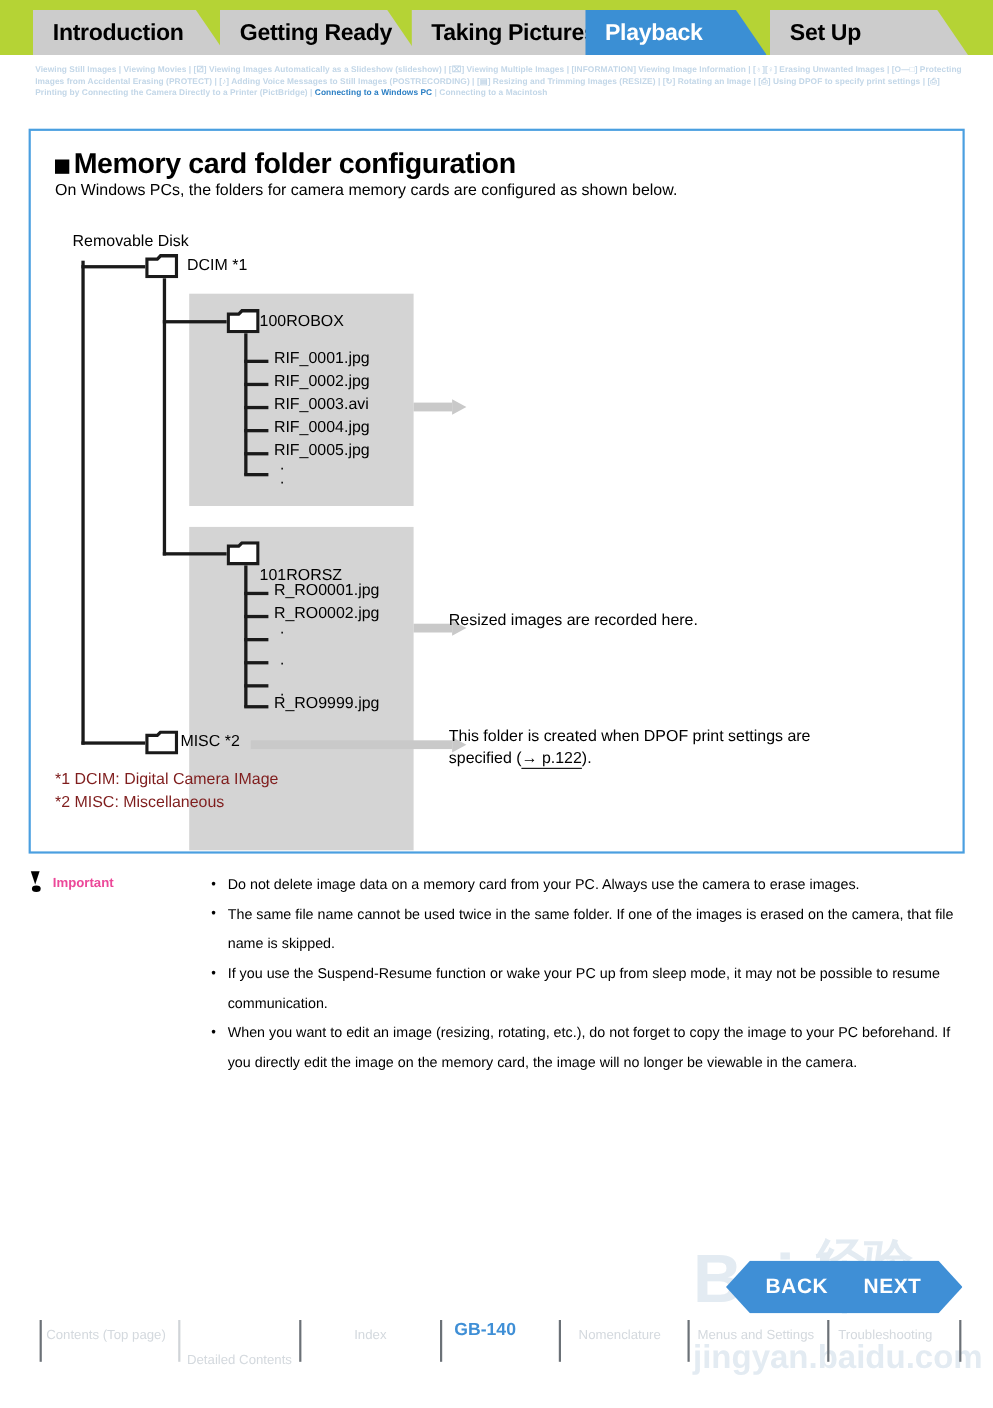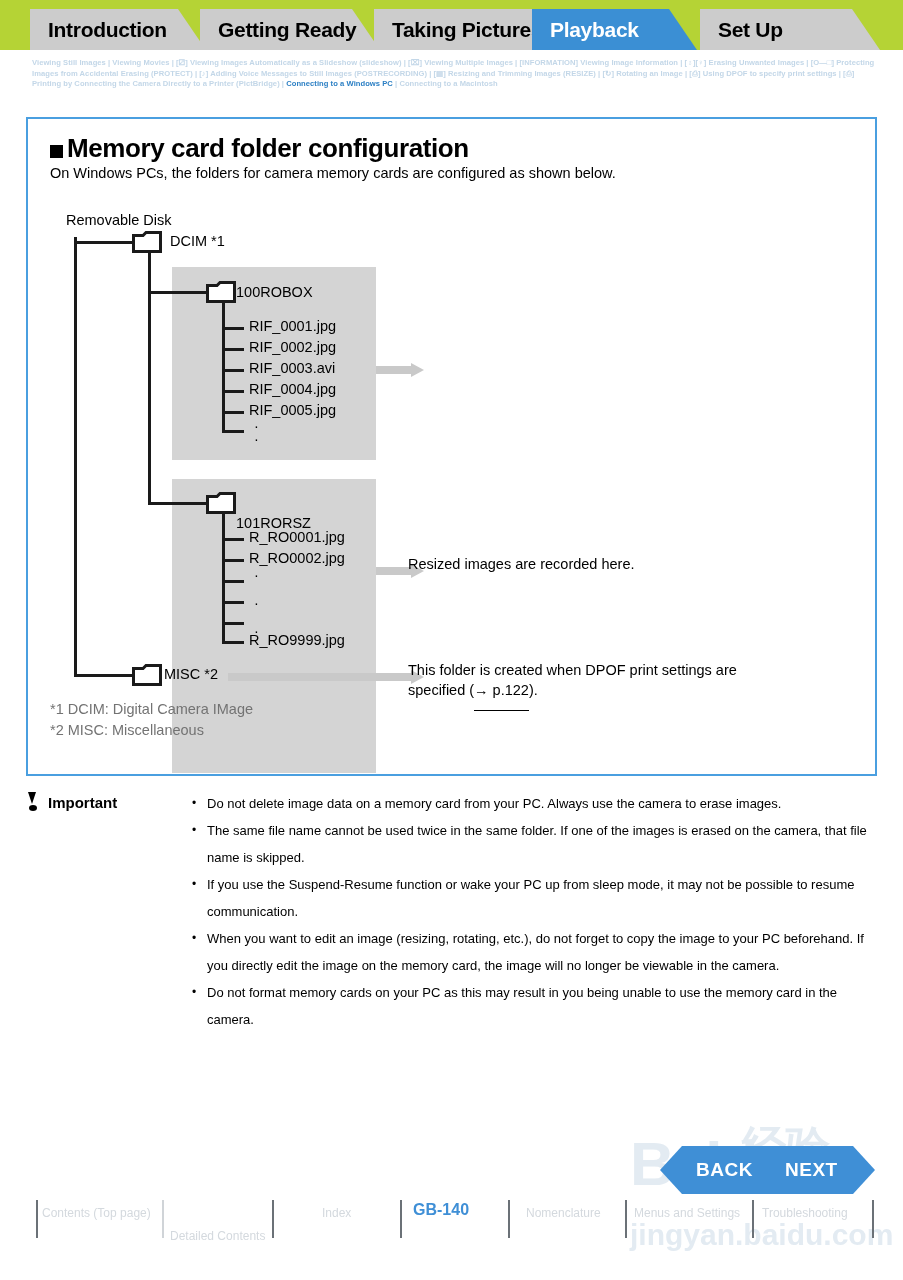--- a/index.html
+++ b/index.html
@@ -72,35 +72,35 @@
   .garrow { position:absolute; height: 14px; }
   .garrow .shaft { position:absolute; left:0; top:3px; height: 8px; background:#c9c9c9; }
   .garrow .head {
     position:absolute; top:0; width:0; height:0;
     border-top: 7px solid transparent; border-bottom: 7px solid transparent;
     border-left: 13px solid #c9c9c9;
   }
 
   .calloutwrap { position:absolute; font-size: 14.5px; line-height: 20px; color:#000; }
 
-  .fnote { position:absolute; font-size: 14.5px; color:#737373; }
-
-  .plink { border-bottom:1px solid #000; padding-bottom:12px; }
+  .fnote { position:absolute; font-size: 14.5px; color:#7f1d1d; }
+
+  .plink { border-bottom:1px solid #000; padding-bottom:0; }
 
   
   .impwrap { position:absolute; left: 26px; top: 790px; width: 851px; }
   .impheadrow { position:absolute; left: 0; top: 2px; display:flex; align-items:center; }
   .bangicon { width: 13px; height: 20px; margin-right:9px; position:relative; }
   .bangicon .drop {
     position:absolute; left:2px; top:0; width:0; height:0;
     border-left:4.5px solid transparent; border-right:4.5px solid transparent;
     border-top:12px solid #000;
   }
   .bangicon .dot { position:absolute; left:2.5px; top:13px; width:8px; height:6px; background:#000; border-radius:50%; }
-  .imptitle { font-size: 15px; font-weight: bold; color:#000000; }
+  .imptitle { font-size: 12px; font-weight: bold; color:#ec4899; }
 
   .implist { position:absolute; left: 163px; top: 0; width: 690px; }
   .impitem { position:relative; padding-left: 18px; font-size: 13px; line-height: 27px; color:#000; margin-bottom:0px;}
   .impitem::before { content:"\2022"; position:absolute; left:3px; top:0; font-size:12px; }
 
   
   .navarrows { position:absolute; left: 660px; top: 1146px; width: 215px; height: 48px; }
   .navbtn { position:absolute; top:0; height: 48px; display:flex; align-items:center; color:#fff;
             font-size: 19px; font-weight:bold; letter-spacing:0.5px; }
   .backbtn { left: 0; width: 110px; background:#3f8fd6;
@@ -263,21 +263,20 @@
         <span class="drop"></span>
           <span class="dot"></span>
       </span>
       <span class="imptitle">Important</span>
     </div>
     <div class="implist">
       <div class="impitem">Do not delete image data on a memory card from your PC. Always use the camera to erase images.</div>
       <div class="impitem">The same file name cannot be used twice in the same folder. If one of the images is erased on the camera, that file name is skipped.</div>
       <div class="impitem">If you use the Suspend-Resume function or wake your PC up from sleep mode, it may not be possible to resume communication.</div>
       <div class="impitem">When you want to edit an image (resizing, rotating, etc.), do not forget to copy the image to your PC beforehand. If you directly edit the image on the memory card, the image will no longer be viewable in the camera.</div>
-      <div class="impitem">Do not format memory cards on your PC as this may result in you being unable to use the memory card in the camera.</div>
     </div>
   </div>
 
   <div class="wm wm1">Baidu</div>
   <div class="wm wm3">经验</div>
   <div class="wm wm2">jingyan.baidu.com</div>
 
   <div class="navarrows">
     <div class="navbtn backbtn">
         <span>BACK</span>

